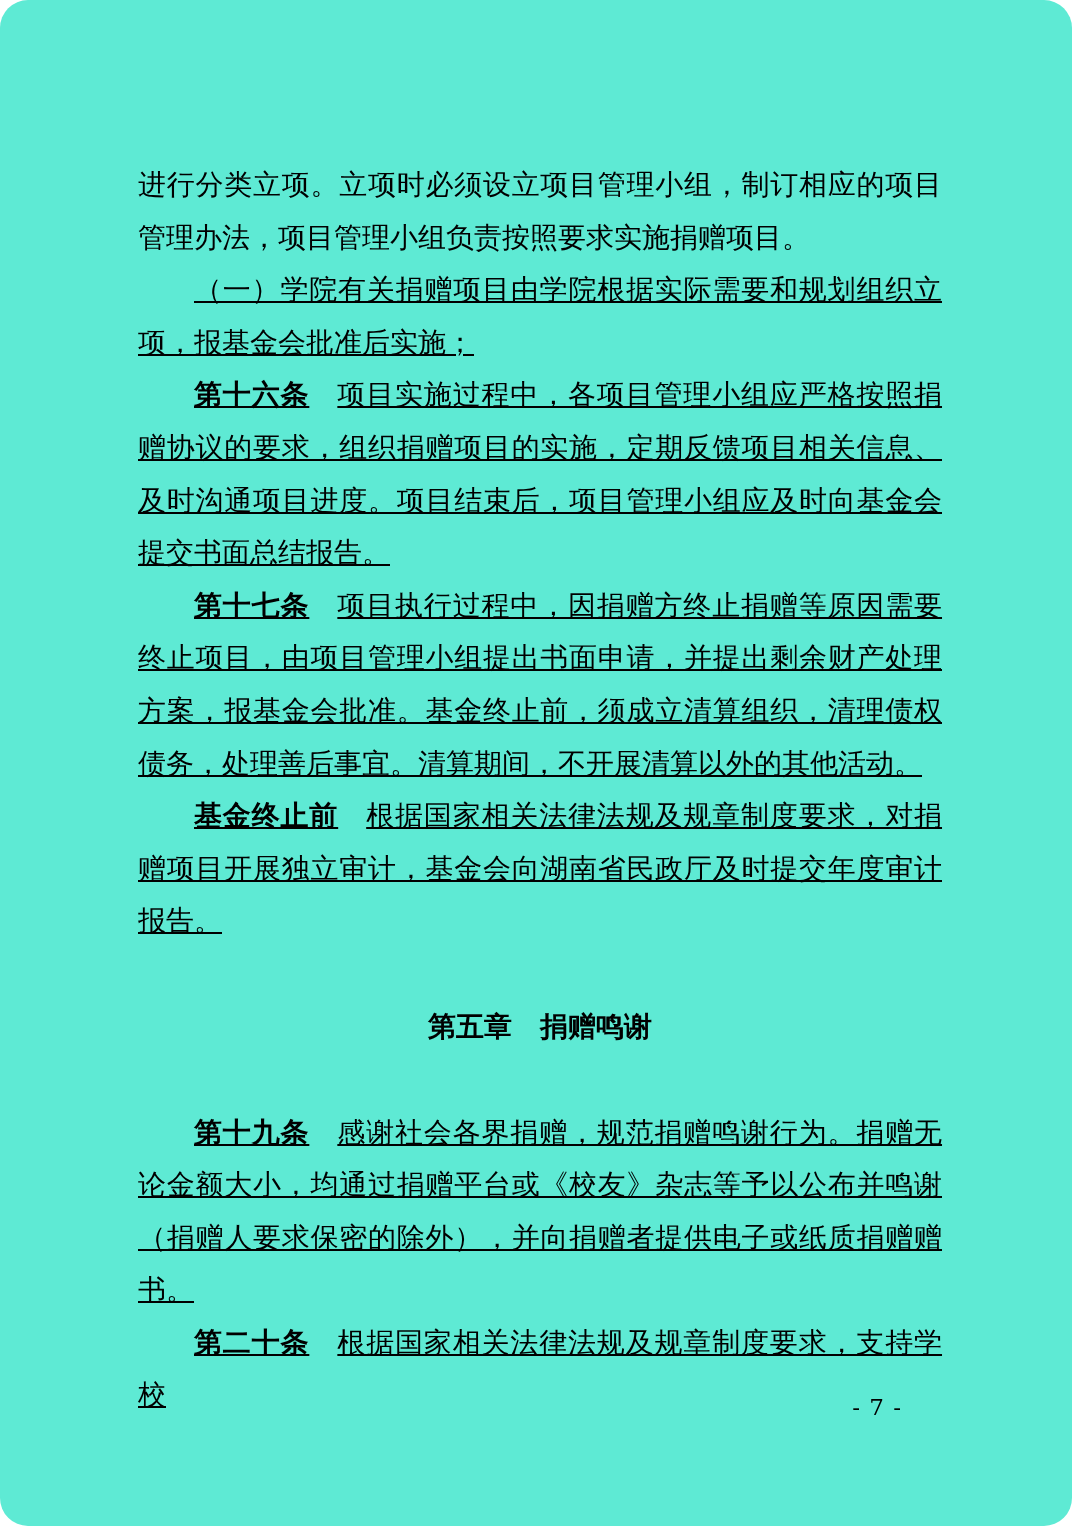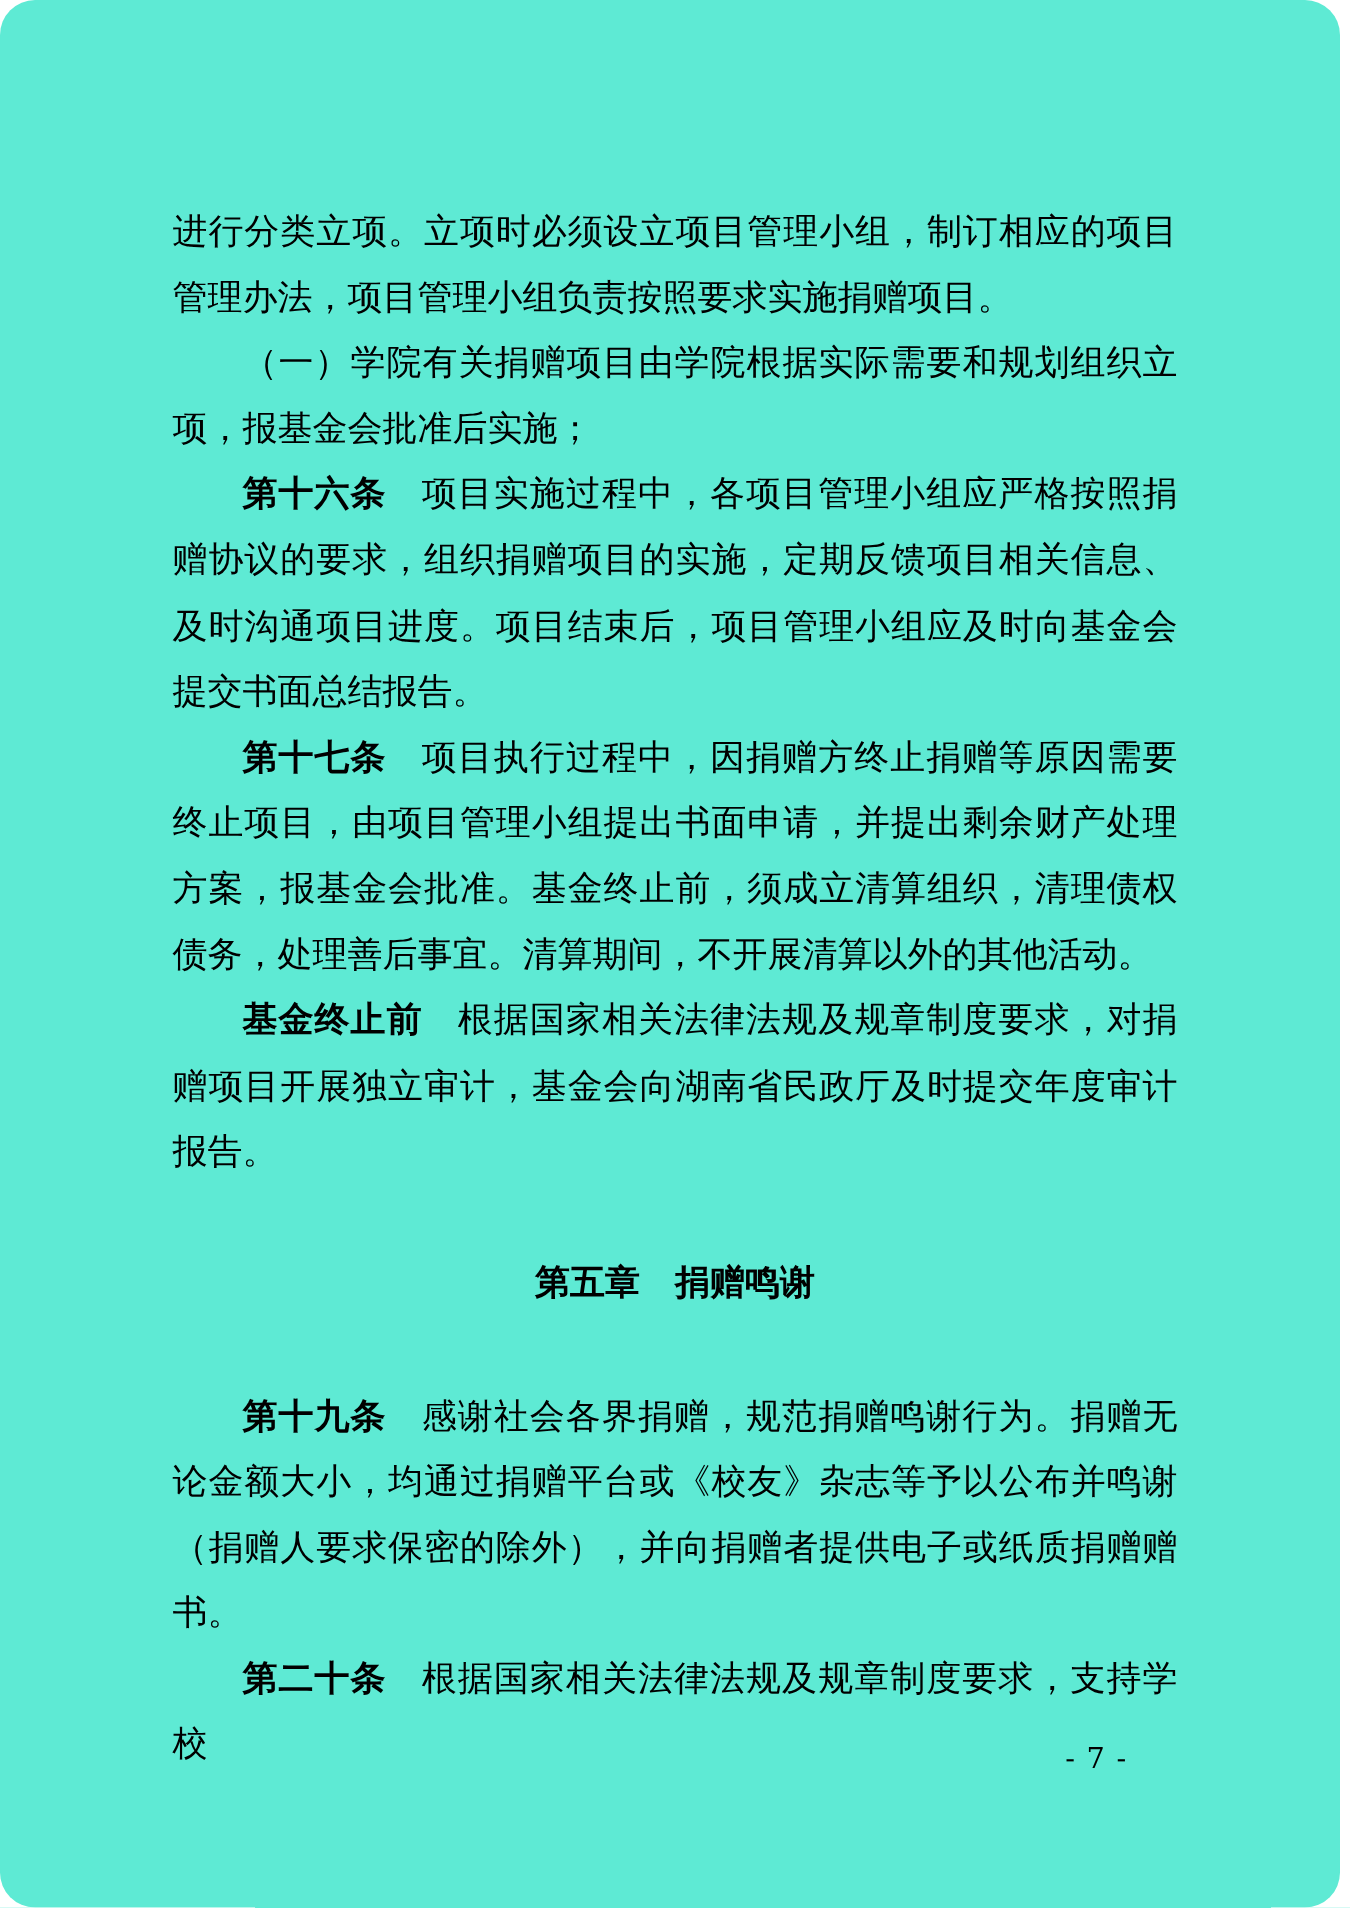--- a/index.html
+++ b/index.html
@@ -26,33 +26,34 @@
     line-height: 52.6px;
     text-align: justify;
     color: #000000;
   }
   .para {
     margin: 0;
     padding: 0;
   }
   .indent {
     text-indent: 2em;
+    text-decoration: underline;
   }
   .lead {
     font-family: "DejaVu Sans", "Liberation Sans", sans-serif;
     font-weight: 700;
     padding-right: 1em;
   }
   .chapter {
     margin: 53px 0 53px 0;
     text-align: center;
     text-indent: 0;
     font-size: 28px;
     line-height: 52.6px;
-    font-family: Liberation Serif, serif;
+    font-family: Liberation Sans, sans-serif;
     font-weight: 700;
   }
   .chapter-num {
     padding-right: 1em;
   }
   .pagenum {
     position: absolute;
     top: 1394px;
     right: 170px;
     font-family: "DejaVu Serif", "Liberation Serif", serif;

